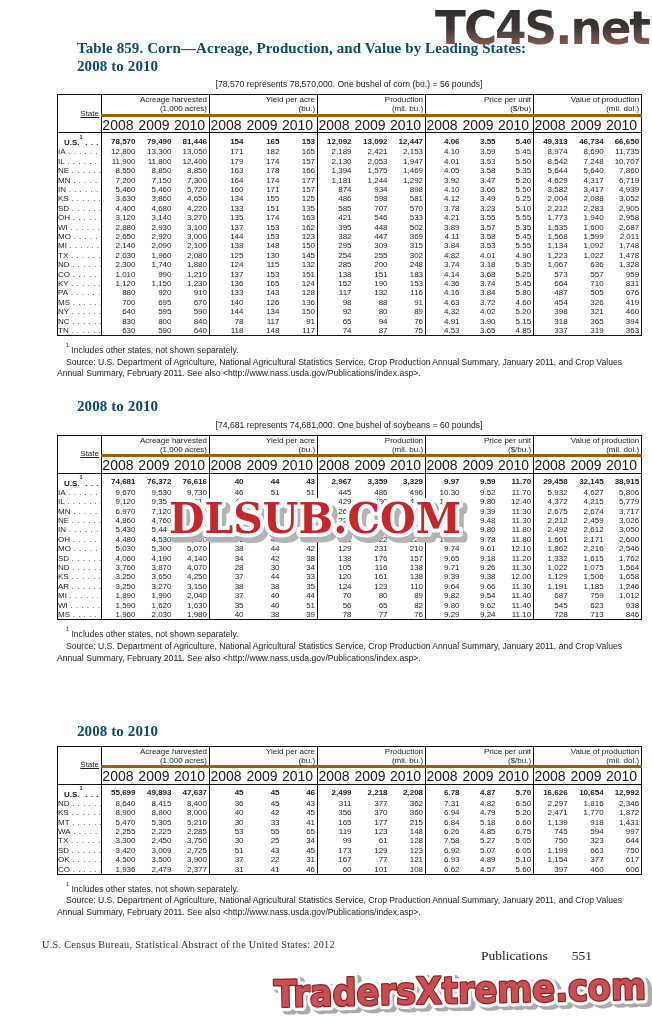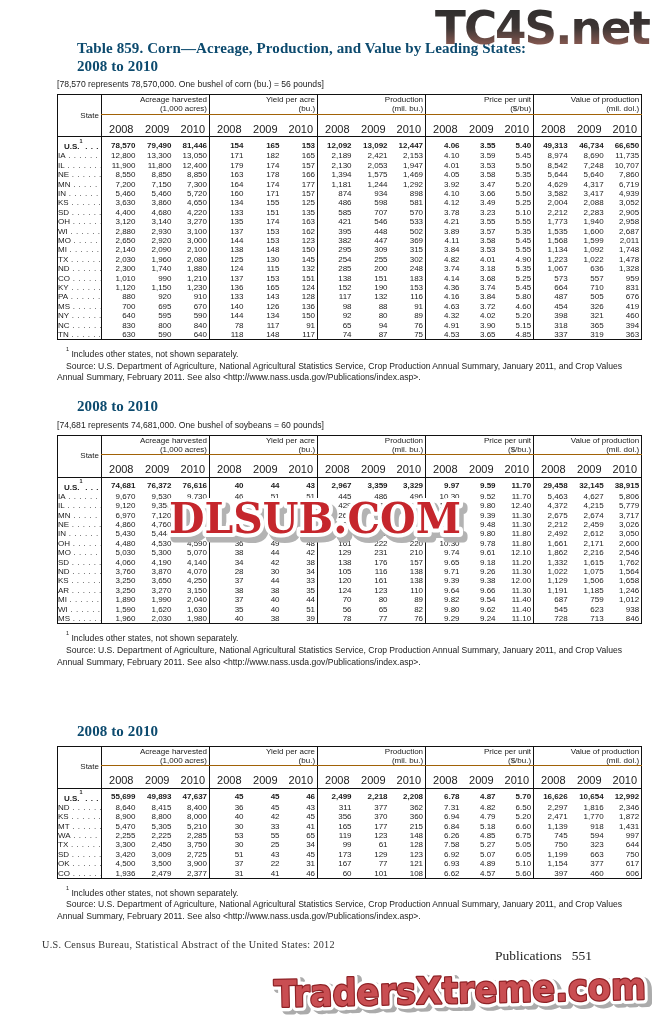--- a/index.html
+++ b/index.html
@@ -2,45 +2,45 @@
 <html><head>
 <meta charset="utf-8">
 <style>
   html,body{margin:0;padding:0;background:#ffffff;}
   #page{position:relative;width:652px;height:1024px;background:#ffffff;overflow:hidden;
         font-family:"Liberation Sans",sans-serif;color:#1b1b1b;}
 
   .section{position:absolute;left:57px;width:584px;}
   .tbl-title{font-family:"Liberation Serif",serif;font-weight:bold;font-size:15px;
              line-height:17.5px;color:#0c4a6e;letter-spacing:.1px;margin-left:20px;}
-  .tbl-subtitle{font-size:8.6px;margin-top:4px;color:#222;}
+  .tbl-subtitle{font-size:8.6px;margin-top:4px;color:#222;text-align:center;}
 
   table.data{border-collapse:collapse;table-layout:fixed;width:584px;margin-top:5px;
              border:1px solid #111;}
   table.data th,table.data td{font-weight:normal;font-size:8px;line-height:9.4px;
              padding:0 2px 0 0;text-align:right;white-space:nowrap;overflow:hidden;}
   th.gh{ text-align:center;font-size:8.4px;line-height:9.6px;padding:3px 1px 2px;
-         border-bottom:1px solid #a16207;}
-  th.state-h{text-align:center;font-size:8.4px;vertical-align:middle;border-bottom:1px solid #111;}
-  tr.years th{font-size:11px;padding:10px 4px 2px 0;border-bottom:1px solid #111;}
+         border-bottom:3px solid #a16207;}
+  th.state-h{text-align:center;font-size:8.4px;vertical-align:middle;border-bottom:1px solid #111;text-decoration:underline;}
+  tr.years th{font-size:14px;padding:4px 4px 2px 0;border-bottom:1px solid #111;}
   .grp{border-left:1px solid #111;}
   td.state{text-align:left;padding:0 0 0 3px;}
   tr.us td{font-weight:bold;}
   tr.us td.state{padding-left:6px;}
   tr.first td{padding-top:2px;}
   .leader{letter-spacing:.5px;}
   sup.fn{font-size:5.5px;position:relative;top:-2.5px;}
 
   .notes{margin-top:6px;font-size:8.6px;line-height:11.6px;color:#222;}
   .notes p{margin:0;text-indent:9px;}
   .notes .i{}
 
   .pg-right{position:absolute;top:948px;right:60px;font-family:"Liberation Serif",serif;
             font-size:13.5px;color:#222;}
-  .pg-right .num{margin-left:10px;}
+  .pg-right .num{margin-left:24px;}
   .pg-left{position:absolute;top:939px;left:42px;font-family:"Liberation Serif",serif;
            font-size:10.2px;letter-spacing:.3px;color:#333;}
 
   .wm{position:absolute;z-index:10;pointer-events:none;}
   #wm-top{top:2px;right:-2px;opacity:.95;}
   #wm-mid{top:482px;left:156px;}
   #wm-bot{top:962px;left:264px;transform:rotate(-1.2deg);}
 </style>
 </head>
 <body>
@@ -593,21 +593,21 @@
             <td>9,730</td>
             <td class="grp">46</td>
             <td>51</td>
             <td>51</td>
             <td class="grp">445</td>
             <td>486</td>
             <td>496</td>
             <td class="grp">10.30</td>
             <td>9.52</td>
             <td>11.70</td>
-            <td class="grp">5,463</td>
+            <td class="grp">5,932</td>
             <td>4,627</td>
             <td>5,806</td>
           </tr>
           <tr>
             <td class="state"><span>IL</span><span class="leader"> . . . . . . . . . . . .</span></td>
             <td class="grp">9,120</td>
             <td>9,350</td>
             <td>9,010</td>
             <td class="grp">47</td>
             <td>46</td>

